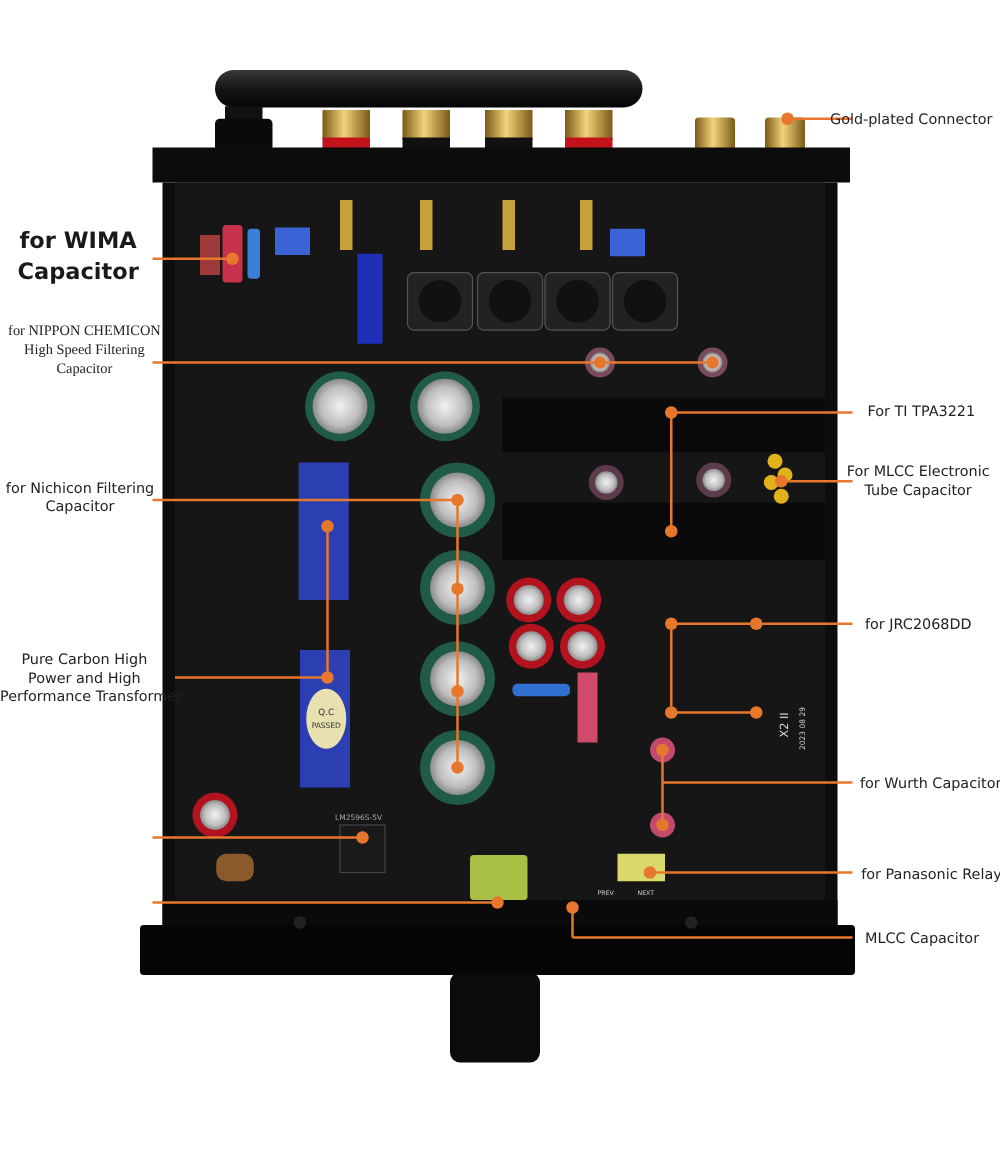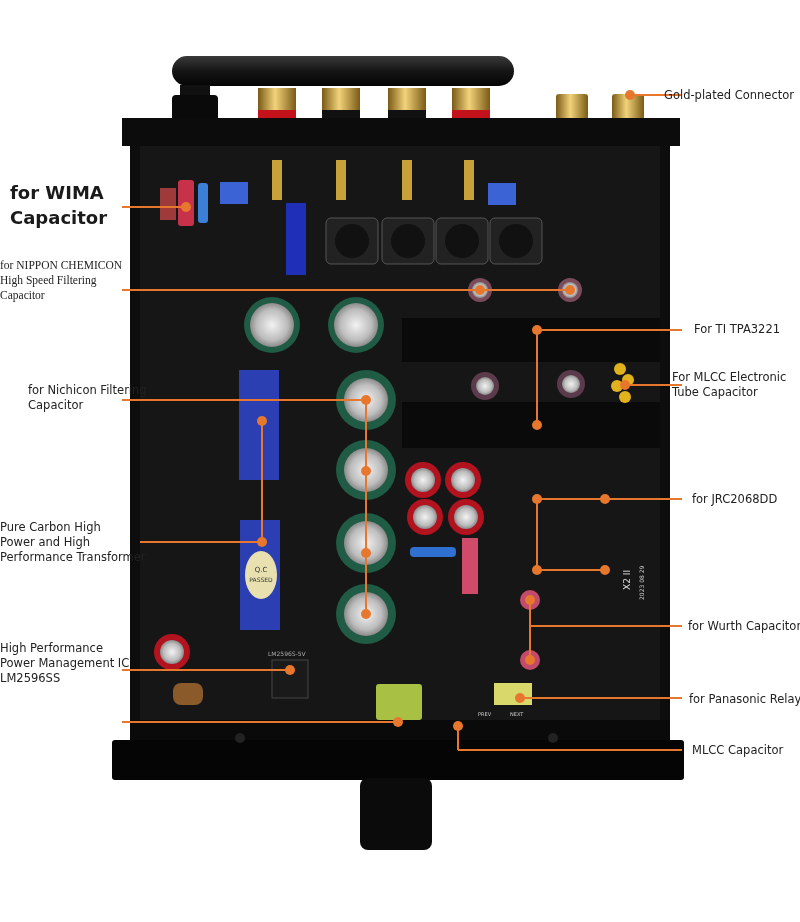--- a/index.html
+++ b/index.html
@@ -1,18 +1,18 @@
 <!DOCTYPE html>
 <html><head>
 <meta charset="utf-8">
 <style>
   html, body { margin:0; padding:0; background:#ffffff; }
   body { width:800px; height:922px; position:relative; overflow:hidden; font-family:"DejaVu Sans", sans-serif; }
   #stage { position:absolute; left:0; top:0; width:800px; height:922px; }
-  .label { position:absolute; color:#222; font-size:11.5px; line-height:15px; white-space:nowrap; }
+  .label { position:absolute; color:#222; font-size:11.5px; line-height:15px; text-align:center; white-space:nowrap; }
   .label.big { font-size:18px; line-height:25px; font-weight:bold; color:#1a1a1a; }
   .label.left-align { text-align:left; }
 </style>
 </head>
 <body>
 
 <div id="stage">
   <svg id="pcb" width="800" height="922" viewBox="0 0 800 922" style="position:absolute;left:0;top:0;">
     <defs>
       <radialGradient id="capTop" cx="50%" cy="50%" r="50%">
@@ -242,34 +242,29 @@
 
   <div class="label big" style="left:10px; top:180px; width:105px;">
     <div>for WIMA</div>
     <div>Capacitor</div>
   </div>
   <div class="label" style="left:0px; top:258px; width:135px;font-family:Liberation Serif, serif;">
     <div>for NIPPON CHEMICON</div>
     <div>High Speed Filtering</div>
     <div>Capacitor</div>
   </div>
-  <div class="label" style="left:0px; top:383px; width:128px;padding-left:28px;">
+  <div class="label" style="left:0px; top:383px; width:128px;">
     <div>for Nichicon Filtering</div>
     <div>Capacitor</div>
   </div>
   <div class="label" style="left:0px; top:520px; width:135px;">
     <div>Pure Carbon High</div>
     <div>Power and High</div>
     <div>Performance Transformer</div>
   </div>
-  <div class="label" style="left:0px; top:641px; width:130px;">
-    <div>High Performance</div>
-    <div>Power Management IC</div>
-    <div>LM2596SS</div>
-  </div>
 
   <div class="label left-align" style="left:664px; top:88px;">
     <div>Gold-plated Connector</div>
   </div>
   <div class="label left-align" style="left:694px; top:322px;">
     <div>For TI TPA3221</div>
   </div>
   <div class="label" style="left:672px; top:370px; width:125px;">
     <div>For MLCC Electronic</div>
     <div>Tube Capacitor</div>

